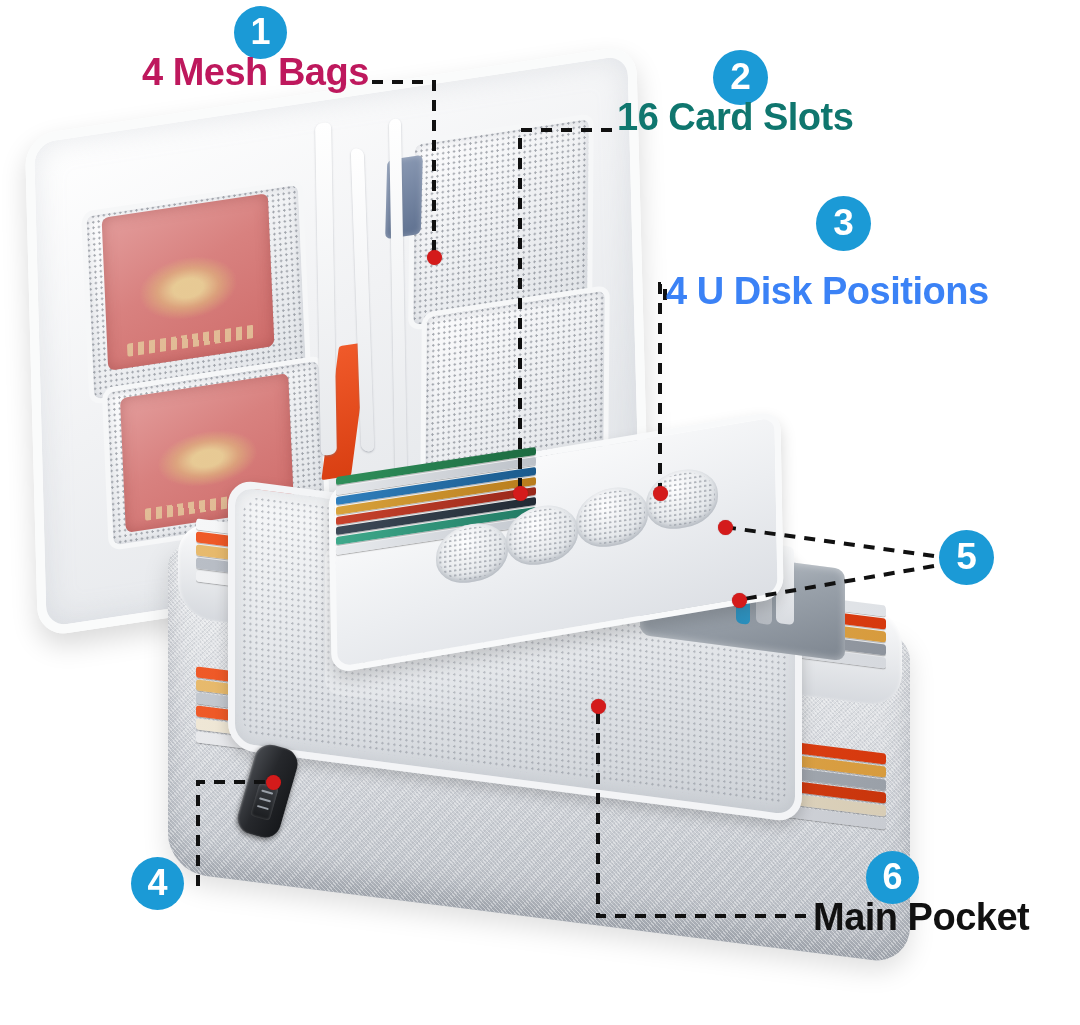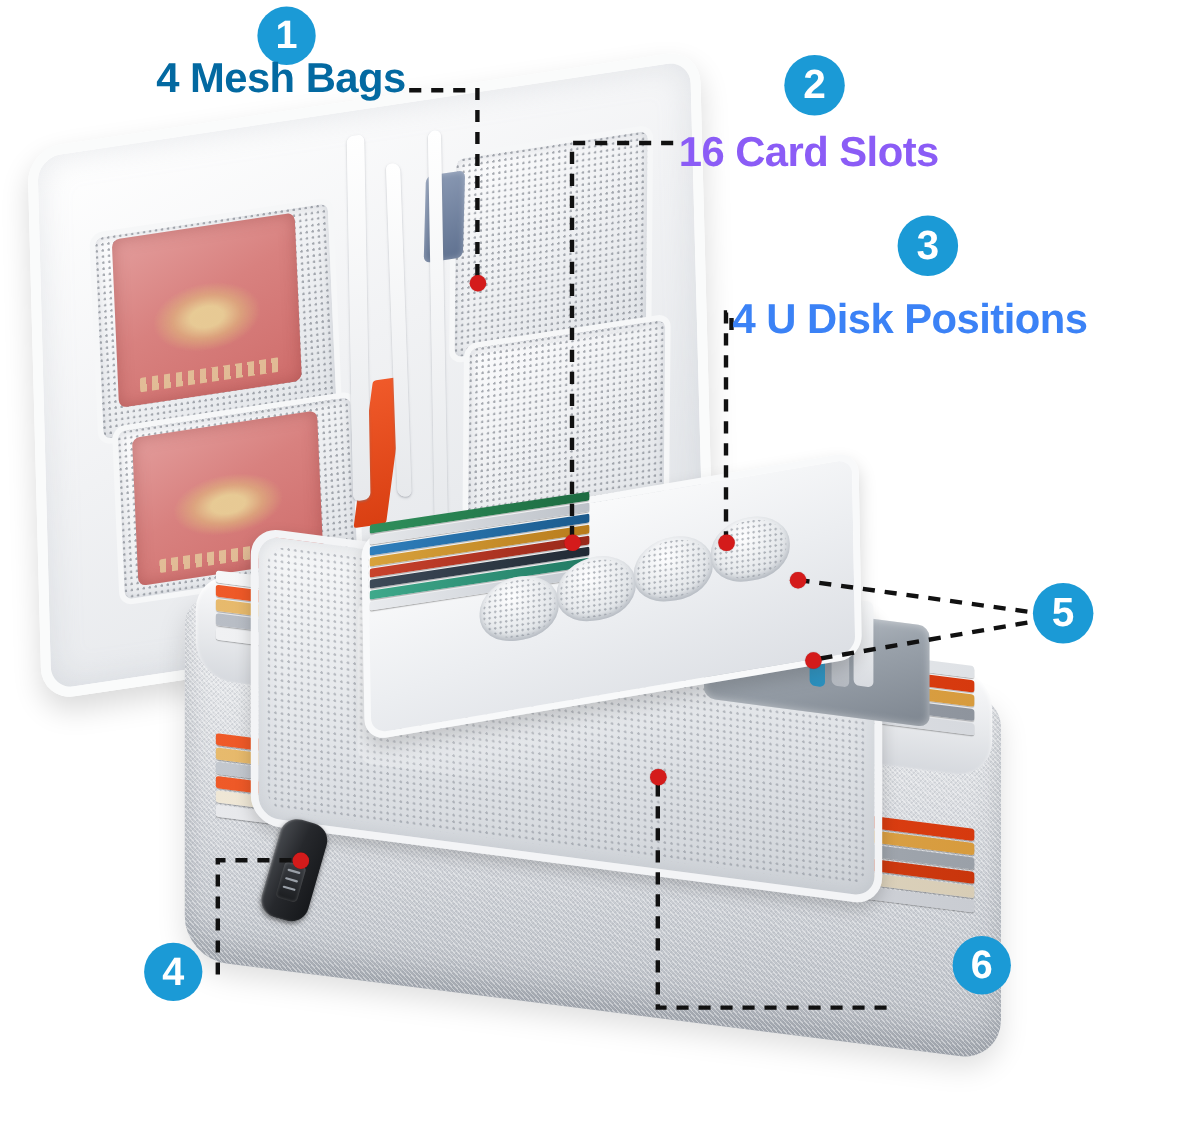--- a/index.html
+++ b/index.html
@@ -241,24 +241,25 @@
   <div class="badge" style="left: 131px; top: 857px; width: 53px; height: 53px; font-size: 36px; background: rgb(27, 154, 214); color: rgb(255, 255, 255);">
     <span>4</span>
   </div>
   <div class="badge" style="left: 939px; top: 530px; width: 55px; height: 55px; font-size: 37px; background: rgb(27, 154, 214); color: rgb(255, 255, 255);">
     <span>5</span>
   </div>
   <div class="badge" style="left: 866px; top: 851px; width: 53px; height: 53px; font-size: 36px; background: rgb(27, 154, 214); color: rgb(255, 255, 255);">
     <span>6</span>
   </div>
 
-  <div class="calltxt" style="left: 142px; top: 53px; font-size: 38px; color: #0369a1;">4 Mesh Bags</div>
-
-  <div class="calltxt" style="left: 617px; top: 120px; font-size: 38px; color: #8b5cf6; text-align: center;">16 Card Slots</div>
+  <div class="calltxt" style="left: 142px; top: 53px; font-size: 38px; color: #be185d;">4 Mesh Bags</div>
+
+  <div class="calltxt" style="left: 617px; top: 98px; font-size: 38px; color: #0f766e; text-align: center;">16 Card Slots</div>
 
   <div class="calltxt" style="left: 666px; top: 272px; font-size: 38px; color: #3b82f6;">4 U Disk Positions</div>
 
 
   <div class="calltxt" style="left: 897px; top: 588px; font-size: 36px; color: rgb(17, 17, 17);">
   </div>
 
+  <div class="calltxt" style="left: 813px; top: 898px; font-size: 38px; color: rgb(17, 17, 17);">Main Pocket</div>
 
 </div>
 
 </body></html>

